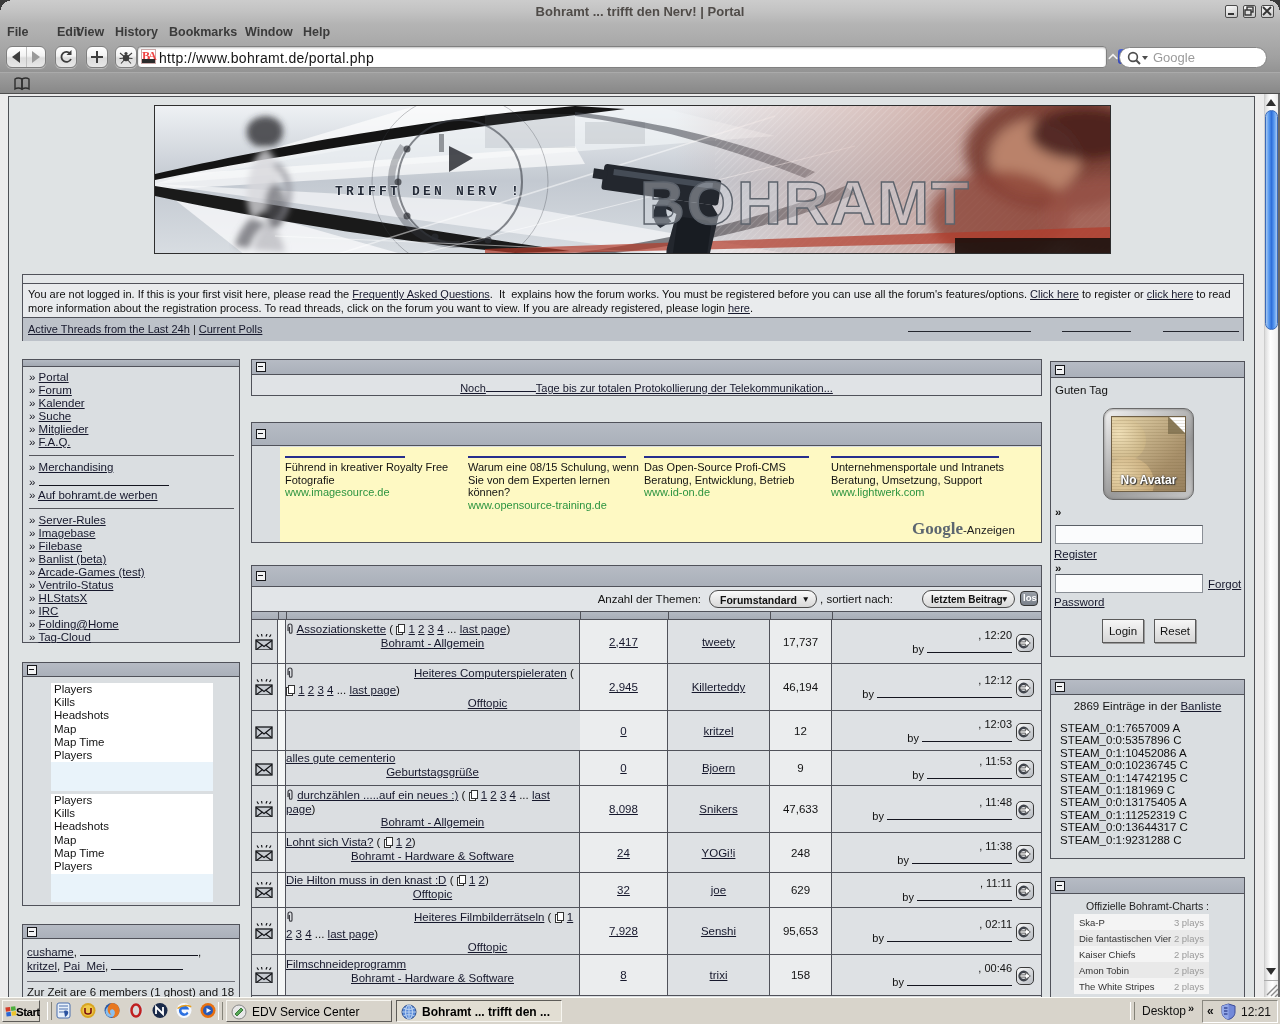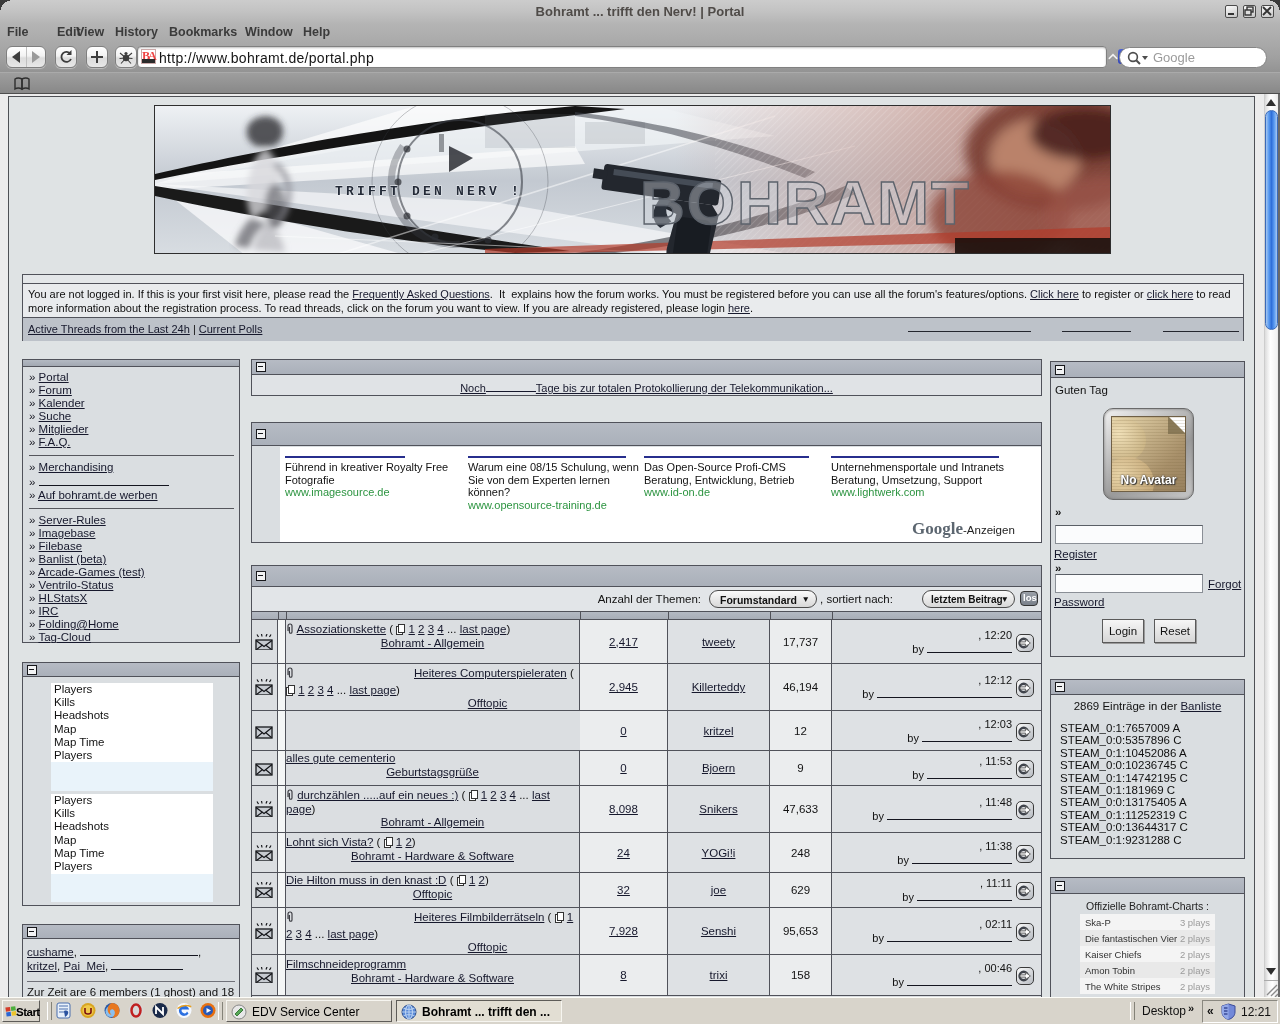--- a/index.html
+++ b/index.html
@@ -305,21 +305,21 @@
           </div>
         <div style="position:absolute;left:0;top:15px;width:100%;text-align:center;padding-top:6px;background:#e0e3e6;height:20px;box-sizing:border-box;">
           <a class="l">Noch</a><span style="display:inline-block;width:50px;border-bottom:1px solid #16182c;height:10px;"></span><a class="l">Tage bis zur totalen Protokollierung der Telekommunikation...</a>
         </div>
       </div>
 
       <div class="pbox page" style="left:242px;top:325px;width:791px;height:121px;">
         <div class="phdr" style="height:23px;">
             <div class="minus" style="top:6px;"></div>
           </div>
-        <div style="position:absolute;left:28px;top:24px;right:0px;bottom:0px;background:#ffffff;">
+        <div style="position:absolute;left:28px;top:24px;right:0px;bottom:0px;background:#fef9c3;">
           <div style="position:absolute;left:5px;top:9px;width:120px;height:2px;background:#272e8d;"></div>
           <div style="position:absolute;left:5px;top:14px;width:182px;font-size:11px;line-height:12.5px;color:#111;">Führend in kreativer Royalty Free Fotografie<br><span style="color:#2c9440;">www.imagesource.de</span></div>
           <div style="position:absolute;left:188px;top:9px;width:158px;height:2px;background:#272e8d;"></div>
           <div style="position:absolute;left:188px;top:14px;width:182px;font-size:11px;line-height:12.5px;color:#111;">Warum eine 08/15 Schulung, wenn Sie von dem Experten lernen können?<br><span style="color:#2c9440;">www.opensource-training.de</span></div>
           <div style="position:absolute;left:364px;top:9px;width:165px;height:2px;background:#272e8d;"></div>
           <div style="position:absolute;left:364px;top:14px;width:182px;font-size:11px;line-height:12.5px;color:#111;">Das Open-Source Profi-CMS Beratung, Entwicklung, Betrieb<br><span style="color:#2c9440;">www.id-on.de</span></div>
           <div style="position:absolute;left:551px;top:9px;width:168px;height:2px;background:#272e8d;"></div>
           <div style="position:absolute;left:551px;top:14px;width:190px;font-size:11px;line-height:12.5px;color:#111;">Unternehmensportale und Intranets Beratung, Umsetzung, Support<br><span style="color:#2c9440;">www.lightwerk.com</span></div>
           <div style="position:absolute;left:632px;top:72px;"><span style="font-family:'Liberation Serif',serif;font-weight:bold;font-size:17px;color:#5c6670;">Google</span><span style="font-size:11.5px;color:#222;">-Anzeigen</span></div>
         </div>
@@ -675,21 +675,21 @@
         <div style="position:absolute;left:9px;top:42px;font-size:11.5px;line-height:12.4px;color:#101010;">
           STEAM_0:1:7657009 A<br>STEAM_0:0:5357896 C<br>STEAM_0:1:10452086 A<br>STEAM_0:0:10236745 C<br>STEAM_0:1:14742195 C<br>STEAM_0:1:181969 C<br>STEAM_0:0:13175405 A<br>STEAM_0:1:11252319 C<br>STEAM_0:0:13644317 C<br>STEAM_0:1:9231288 C
         </div>
       </div>
 
       <div class="pbox page" style="left:1041px;top:780px;width:195px;height:217px;border-bottom:none;">
         <div class="phdr" style="height:16px;">
             <div class="minus" style="top:3px;"></div>
           </div>
         <div style="position:absolute;left:0;top:22px;width:100%;text-align:center;font-size:10.5px;color:#222;">Offizielle Bohramt-Charts :</div>
-        <div style="position:absolute;left:29px;top:36px;width:135px;font-size:9.5px;">
+        <div style="position:absolute;left:23px;top:36px;width:135px;font-size:9.5px;">
           <div style="height:16px;background:#f4f4f4;position:relative;">
               <span style="position:absolute;left:5px;top:3px;color:#333;">Ska-P</span>
               <span style="position:absolute;right:5px;top:3px;color:#9b9b9b;">3 plays</span>
             </div>
           <div style="height:16px;background:#e9e9e9;position:relative;">
               <span style="position:absolute;left:5px;top:3px;color:#333;">Die fantastischen Vier</span>
               <span style="position:absolute;right:5px;top:3px;color:#9b9b9b;">2 plays</span>
             </div>
           <div style="height:16px;background:#f4f4f4;position:relative;">
               <span style="position:absolute;left:5px;top:3px;color:#333;">Kaiser Chiefs</span>

